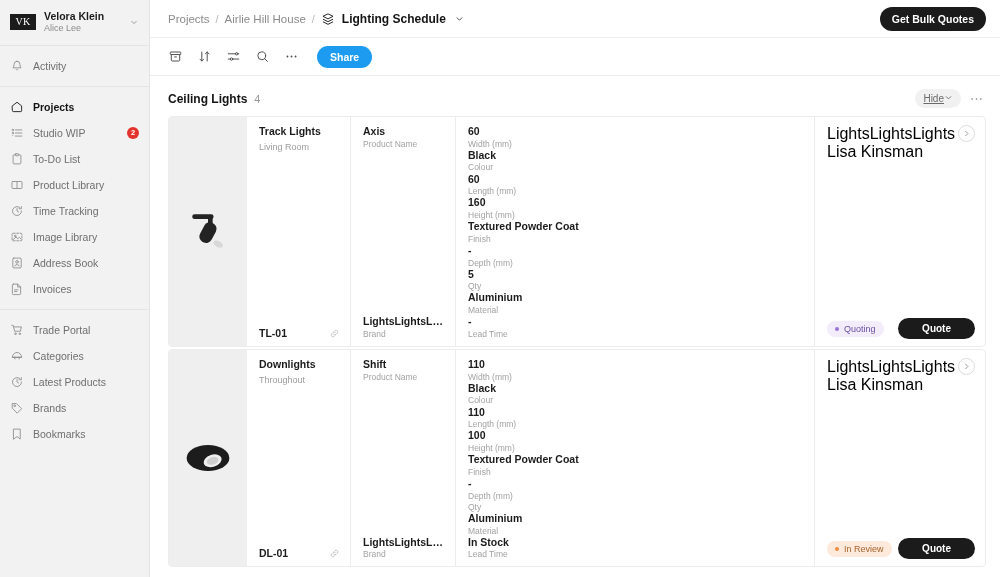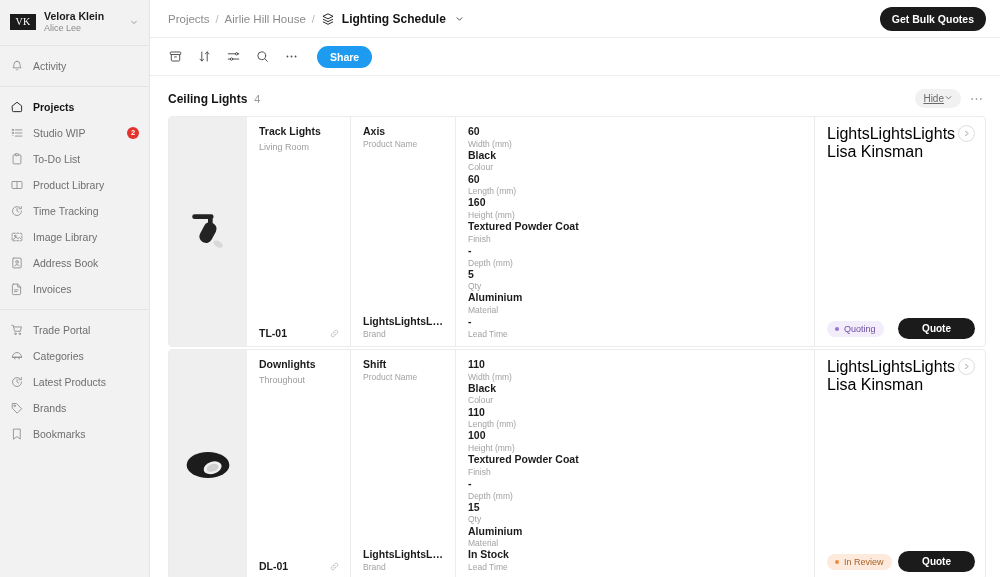--- a/index.html
+++ b/index.html
@@ -601,21 +601,20 @@
             </div>
             <div class="dimcol">
               <div class="fld">
                 <div class="v">-</div>
                 <div class="l">Depth (mm)</div>
               </div>
               <div></div>
             </div>
             <div class="dimcol">
               <div class="fld">
-                <div class="v">15</div>
                 <div class="l">Qty</div>
               </div>
               <div class="fld">
                 <div class="v">Aluminium</div>
                 <div class="l">Material</div>
               </div>
             </div>
             <div class="dimcol">
               <div class="fld">
                 <div class="v">In Stock</div>

